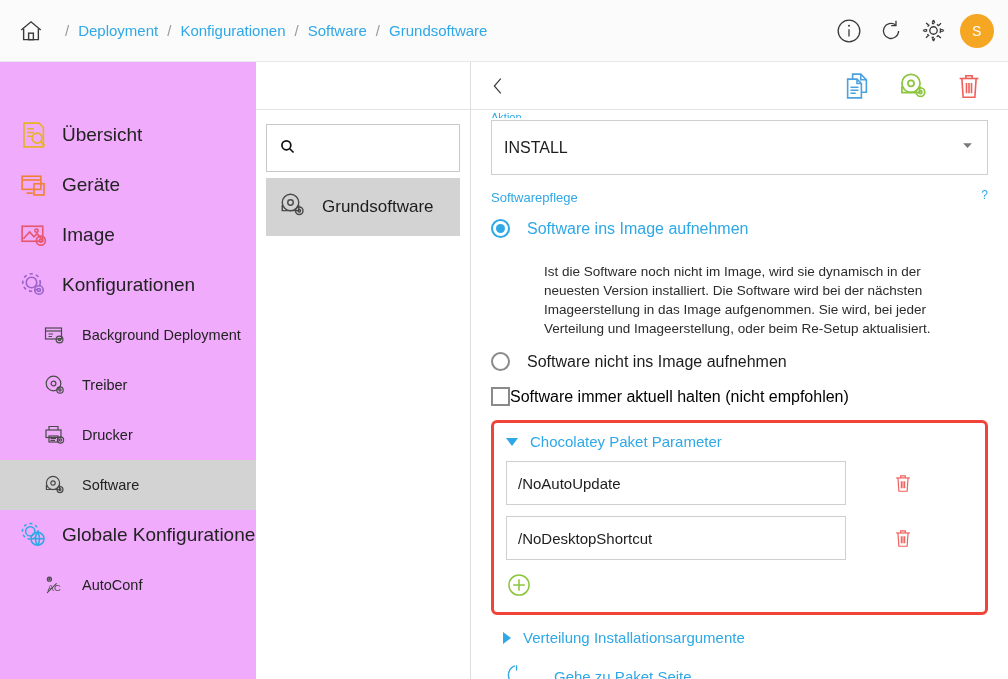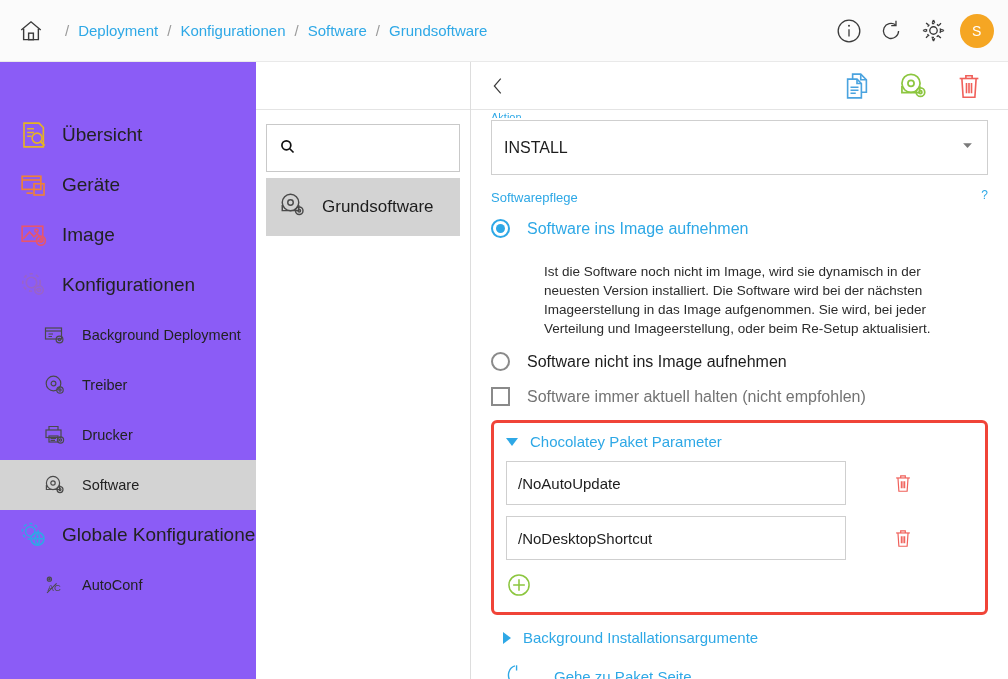--- a/index.html
+++ b/index.html
@@ -32,21 +32,21 @@
   .avatar {
     width: 34px; height: 34px; border-radius: 50%;
     background: #f5a623; color: #fff;
     display: flex; align-items: center; justify-content: center;
     font-size: 14px; letter-spacing: .5px;
   }
 
   
   .sidebar {
     position: absolute; left: 0; top: 62px; width: 296px; height: 617px;
-    background: #8b5cf6; overflow: hidden;
+    background: #f0abfc; overflow: hidden;
   }
   .sidebar-collapse {
     height: 48px; display: flex; align-items: center; justify-content: flex-end;
     padding-right: 18px; cursor: pointer;
   }
   .nav-item {
     display: flex; align-items: center; height: 50px;
     padding-left: 14px; cursor: pointer;
   }
   .nav-item.sub { padding-left: 38px; height: 50px; }
@@ -121,21 +121,21 @@
 
   .radio-desc {
     margin-left: 53px; margin-top: 24px; font-size: 13.5px; color: #2b2b2b;
     line-height: 19px; max-width: 430px;
   }
 
   .check-row { display: flex; align-items: center; margin-top: 16px; }
   .checkbox {
     width: 19px; height: 19px; border: 2px solid #8a8a8a; flex: 0 0 19px; cursor: pointer; background:#fff;
   }
-  .check-label { font-size: 16px; margin-left: 17px; color: #737373; }
+  .check-label { font-size: 16px; color: #000000; }
 
   
   .highlight-box {
     margin-top: 14px; border: 3px solid #f04438; border-radius: 6px;
     padding: 10px 12px 14px 12px; background: #fff;
   }
   .accordion-head { display: flex; align-items: center; cursor: pointer; }
   .tri-down {
     width: 0; height: 0; border-left: 6px solid transparent; border-right: 6px solid transparent;
     border-top: 8px solid #2ea8e6; margin-right: 12px;
@@ -477,21 +477,21 @@
         <div class="add-btn">
           <svg width="26" height="26" viewBox="0 0 24 24" fill="none" stroke="#8cc63f" stroke-width="1.4">
             <circle cx="12" cy="12" r="9.3"></circle>
             <path d="M12 6.6 V17.4 M6.6 12 H17.4"></path>
           </svg>
         </div>
       </div>
 
       <div class="accordion-row">
         <span class="tri-right"></span>
-        <span class="accordion-title">Background Installationsargumente</span>
+        <span class="accordion-title">Verteilung Installationsargumente</span>
       </div>
 
       <div class="link-row">
         <span>
           <svg width="22" height="24" viewBox="0 0 24 24" fill="none" stroke="#2ea8e6" stroke-width="1.5">
             <path d="M13 3.2 C6.4 5.4 4.4 12.6 7.2 18.6"></path>
             <path d="M14.8 2.5 V8.2"></path>
           </svg>
         </span>
         <span class="link-text">Gehe zu Paket Seite</span>

